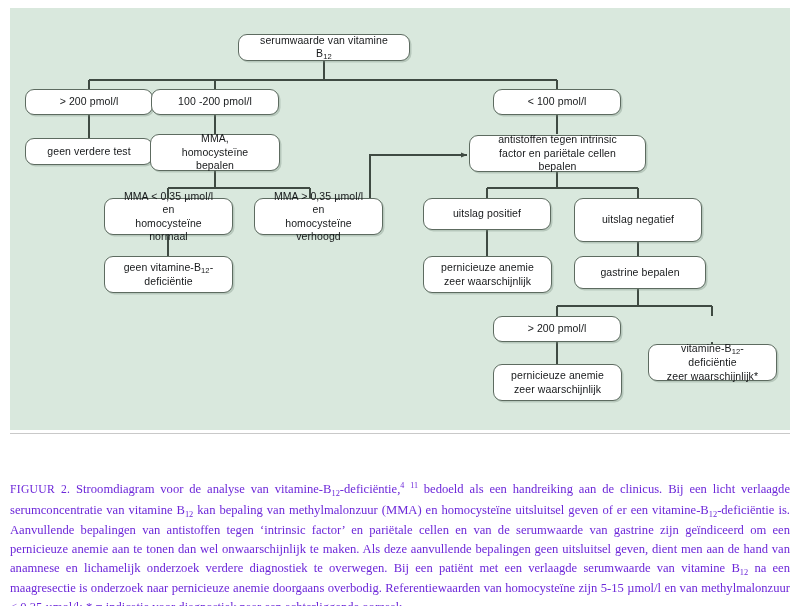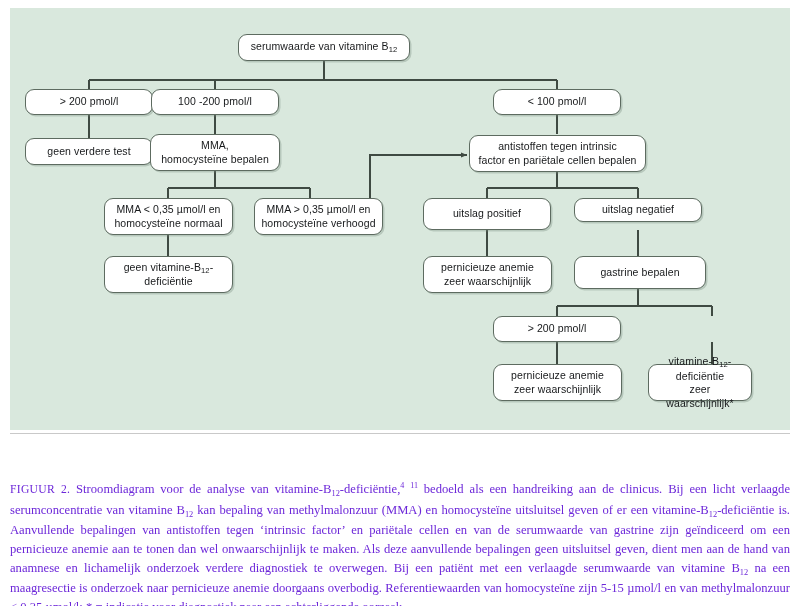--- a/index.html
+++ b/index.html
@@ -28,21 +28,21 @@
     border:1px solid #5d6b60;
     border-radius:9px;
     display:flex;
     align-items:center;
     justify-content:center;
     text-align:center;
     color:#16181a;
     font-size:10.5px;
     line-height:13.5px;
     letter-spacing:.1px;
-    padding:2px 6px;
+    padding:2px 14px;
     box-shadow:1.5px 1.5px 0 rgba(120,140,125,.35);
   }
   .node .txt{display:block;width:100%;}
   sub{font-size:7.6px;vertical-align:baseline;position:relative;top:2px;}
 
   
   #caption{
     position:absolute;
     left:10px; top:441px;
     width:780px;
@@ -167,21 +167,21 @@
       <span class="txt">
         <span>MMA &gt; 0,35 µmol/l en</span><br>
         <span>homocysteïne verhoogd</span>
       </span>
     </div>
 
     <div class="node" style="left:413px;top:190px;width:128px;height:32px;">
       <span class="txt">uitslag positief</span>
     </div>
 
-    <div class="node" style="left:564px;top:190px;width:128px;height:24px;">
+    <div class="node" style="left:564px;top:190px;width:128px;height:44px;">
       <span class="txt">uitslag negatief</span>
     </div>
 
     <div class="node" style="left:94px;top:248px;width:129px;height:37px;">
       <span class="txt">
         <span>geen vitamine-B</span><sub>12</sub><span>-</span><br>
         <span>deficiëntie</span>
       </span>
     </div>
 
@@ -201,21 +201,21 @@
     </div>
 
 
     <div class="node" style="left:483px;top:356px;width:129px;height:37px;">
       <span class="txt">
         <span>pernicieuze anemie</span><br>
         <span>zeer waarschijnlijk</span>
       </span>
     </div>
 
-    <div class="node" style="left:638px;top:356px;width:104px;height:37px;">
+    <div class="node" style="left:638px;top:336px;width:129px;height:37px;">
       <span class="txt">
         <span>vitamine-B</span><sub>12</sub><span>-deficiëntie</span><br>
         <span>zeer waarschijnlijk*</span>
       </span>
     </div>
 
   </div>
 
   <div class="rule"></div>
 

